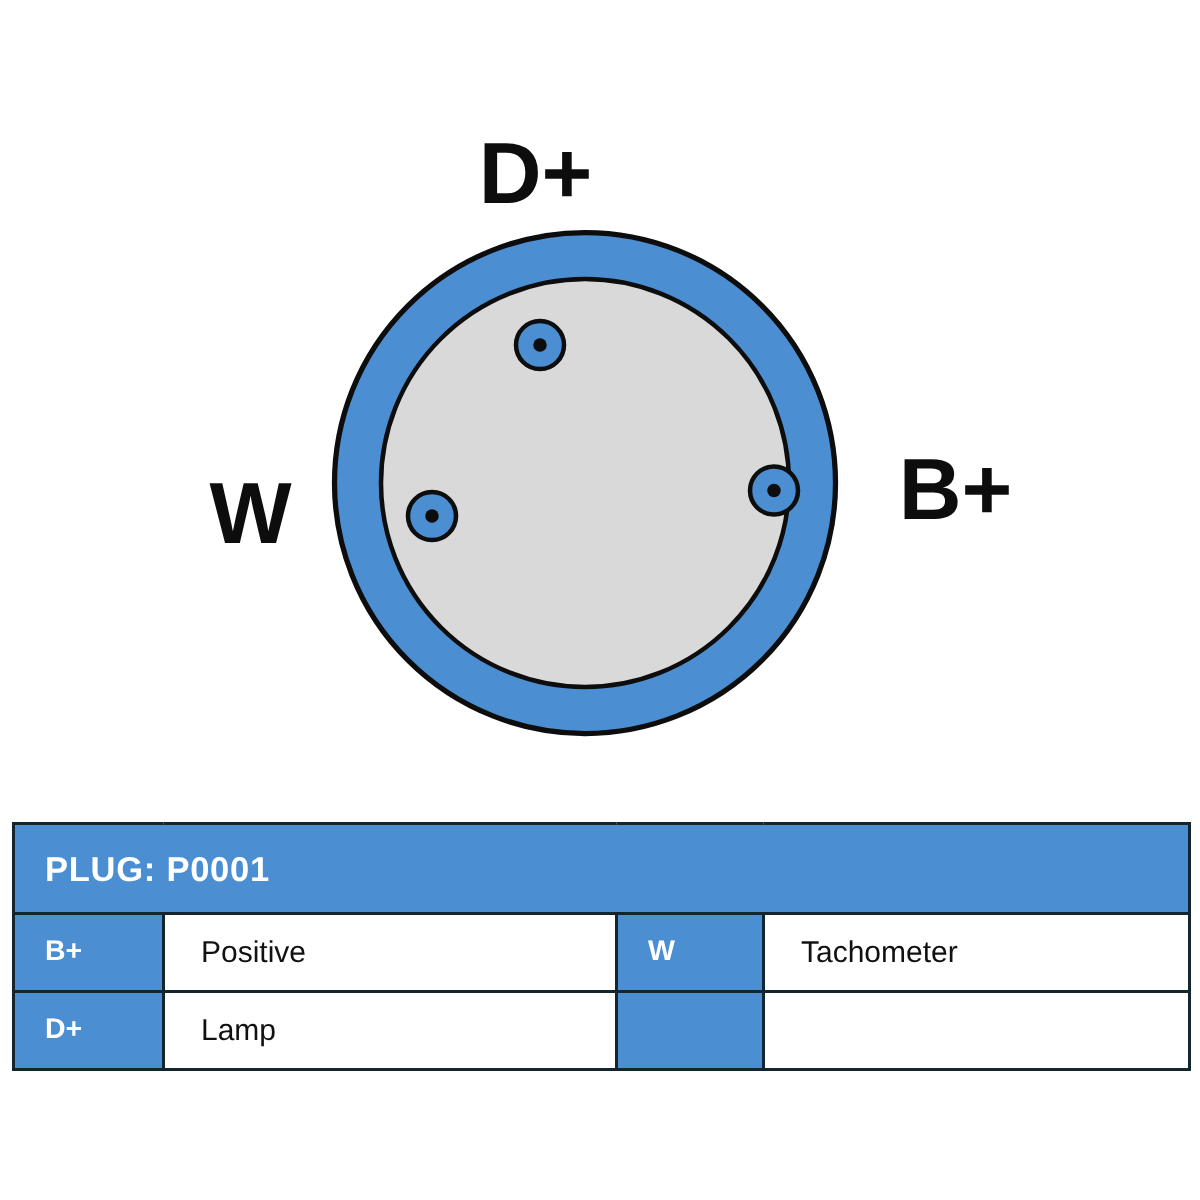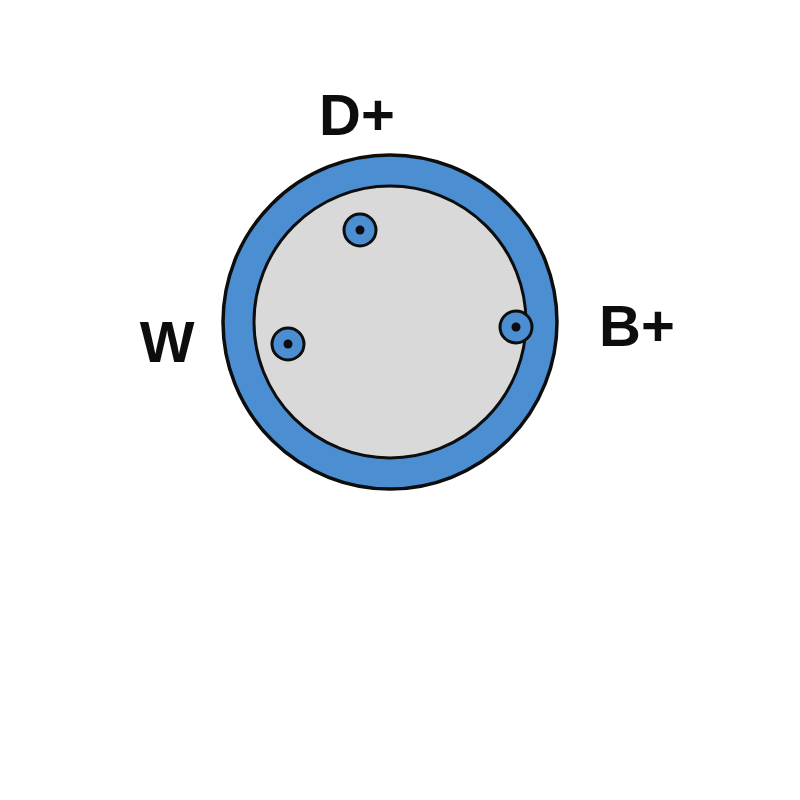--- a/index.html
+++ b/index.html
@@ -86,14 +86,39 @@
     <g>
       <circle cx="516" cy="327" r="16" fill="#4b8ed2" stroke="#0d0d0d" stroke-width="3"></circle>
       <circle cx="516" cy="327" r="4.5" fill="#0d0d0d"></circle>
     </g>
 
     <text class="pin-label" x="357" y="135" text-anchor="middle">D+</text>
     <text class="pin-label" x="167" y="362" text-anchor="middle">W</text>
     <text class="pin-label" x="637" y="346" text-anchor="middle">B+</text>
   </svg>
 
+  <table class="plug-table">
+    <colgroup>
+      <col style="width:100px">
+      <col style="width:302px">
+      <col style="width:98px">
+      <col style="width:284px">
+    </colgroup>
+    <tbody>
+      <tr>
+        <td class="header-cell" colspan="4">PLUG: P0001</td>
+      </tr>
+      <tr>
+        <td class="key-cell">B+</td>
+        <td class="val-cell">Positive</td>
+        <td class="key-cell">W</td>
+        <td class="val-cell">Tachometer</td>
+      </tr>
+      <tr>
+        <td class="key-cell">D+</td>
+        <td class="val-cell">Lamp</td>
+        <td class="key-cell"></td>
+        <td class="val-cell"></td>
+      </tr>
+    </tbody>
+  </table>
 
 </div>
 
 </body></html>

